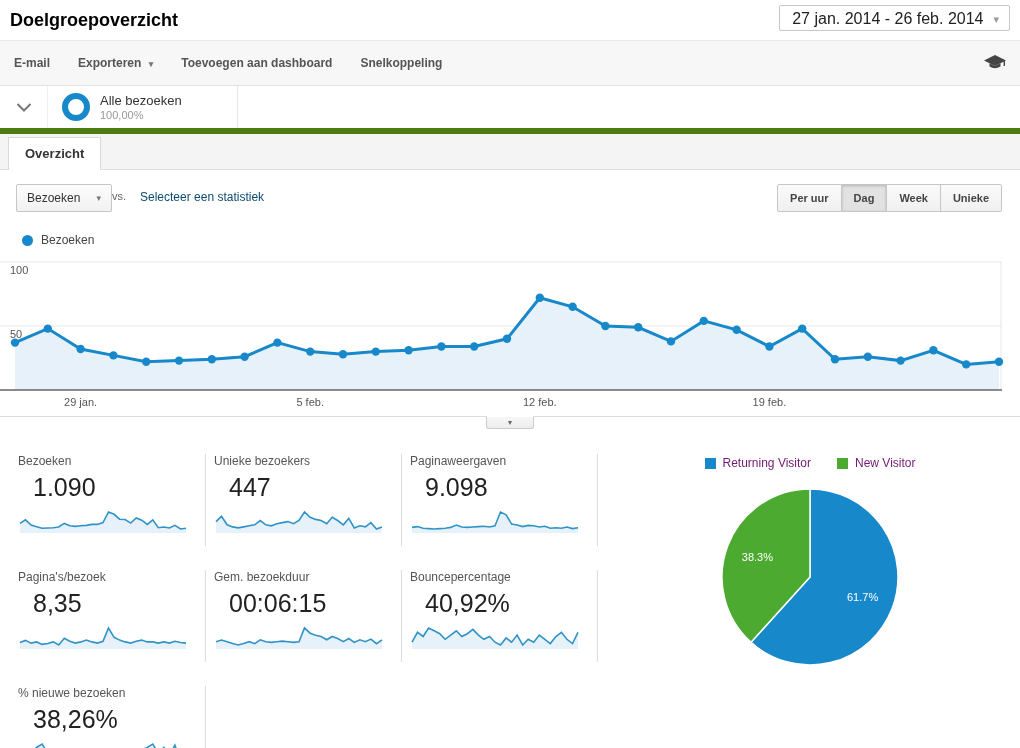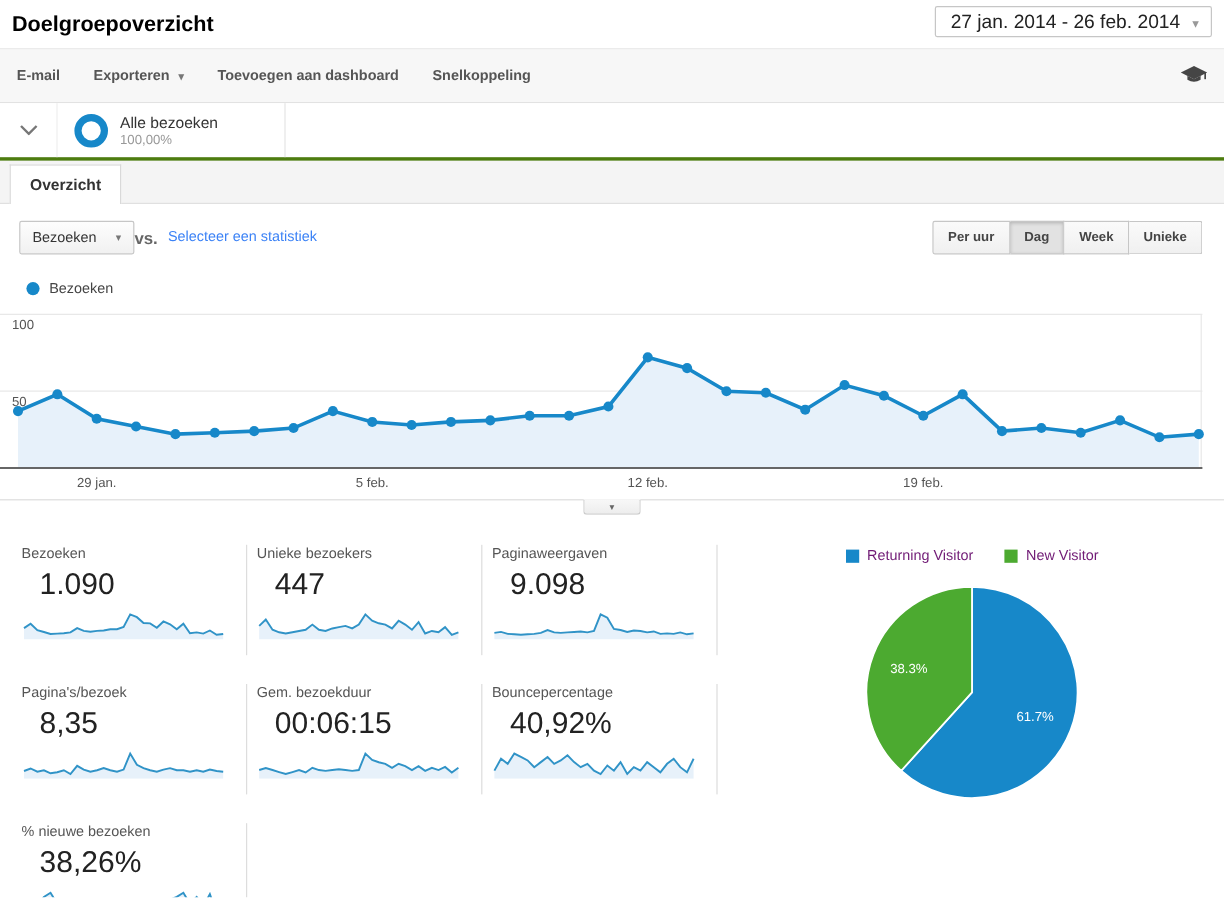--- a/index.html
+++ b/index.html
@@ -16,40 +16,40 @@
   .date-caret { color:#999; font-size:11px; margin-left:10px; }
 
   
   .toolbar { height:46px; background:#f7f7f7; border-top:1px solid #ebebeb; border-bottom:1px solid #e2e2e2;
              display:flex; align-items:center; padding:0 14px; }
   .tool-item { font-size:12px; font-weight:bold; color:#555; margin-right:28px; cursor:pointer; }
   .tool-caret { color:#777; font-size:9px; margin-left:4px; }
   .toolbar-spacer { flex:1; }
 
   
-  .segment-row { height:48px; border-bottom:3px solid #4d7c0f; display:flex; align-items:stretch; background:#fff; }
+  .segment-row { height:48px; border-bottom:6px solid #4d7c0f; display:flex; align-items:stretch; background:#fff; }
   .segment-toggle { width:48px; display:flex; align-items:center; justify-content:center; border-right:1px solid #efefef; cursor:pointer; }
   .segment-card { width:190px; display:flex; align-items:center; padding-left:14px; border-right:1px solid #e5e5e5; cursor:pointer; }
   .donut { width:28px; height:28px; border-radius:50%; border:6px solid #1788c9; margin-right:10px; }
   .segment-name { font-size:13px; color:#333; }
   .segment-pct { font-size:11px; color:#999; margin-top:1px; }
 
   
   .tabstrip { height:36px; background:#f4f4f4; border-bottom:1px solid #e0e0e0; display:flex; align-items:flex-end; }
   .tab { margin-left:8px; background:#fff; border:1px solid #d9d9d9; border-bottom:none; padding:8px 16px 9px;
          font-size:13px; font-weight:bold; color:#333; position:relative; top:1px; cursor:pointer; }
 
   
   .controls { position:relative; height:56px; }
   .metric-select { position:absolute; left:16px; top:14px; border:1px solid #c6c6c6; border-radius:2px;
                    background:linear-gradient(#fdfdfd,#f1f1f1); padding:6px 10px; font-size:12px; color:#333;
                    display:flex; align-items:center; cursor:pointer; }
   .metric-caret { color:#777; font-size:9px; margin-left:16px; }
-  .vs-label { position:absolute; left:112px; top:20px; font-size:14px; font-weight:bold; color:#666; }
-  .compare-link { position:absolute; left:140px; top:20px; font-size:12px; color:#3b82f6; text-decoration:none; cursor:pointer; }
+  .vs-label { position:absolute; left:112px; top:20px; font-size:11px; font-weight:normal; color:#666; }
+  .compare-link { position:absolute; left:140px; top:20px; font-size:12px; color:#0c4a6e; text-decoration:none; cursor:pointer; }
   .granularity { position:absolute; right:18px; top:14px; display:flex; }
   .seg-btn { border:1px solid #c6c6c6; border-left:none; background:linear-gradient(#fafafa,#f0f0f0);
              font-size:11px; font-weight:bold; color:#444; padding:7px 12px; cursor:pointer; }
   .seg-btn:first-child { border-left:1px solid #c6c6c6; border-radius:2px 0 0 2px; }
   .seg-btn:last-child { border-radius:0 2px 2px 0; }
   .seg-btn.active { background:#e2e2e2; box-shadow:inset 0 1px 3px rgba(0,0,0,.2); }
 
   
   .chart-legend { height:28px; display:flex; align-items:center; padding-left:22px; }
   .legend-dot { width:11px; height:11px; border-radius:50%; background:#1788c9; margin-right:8px; }

